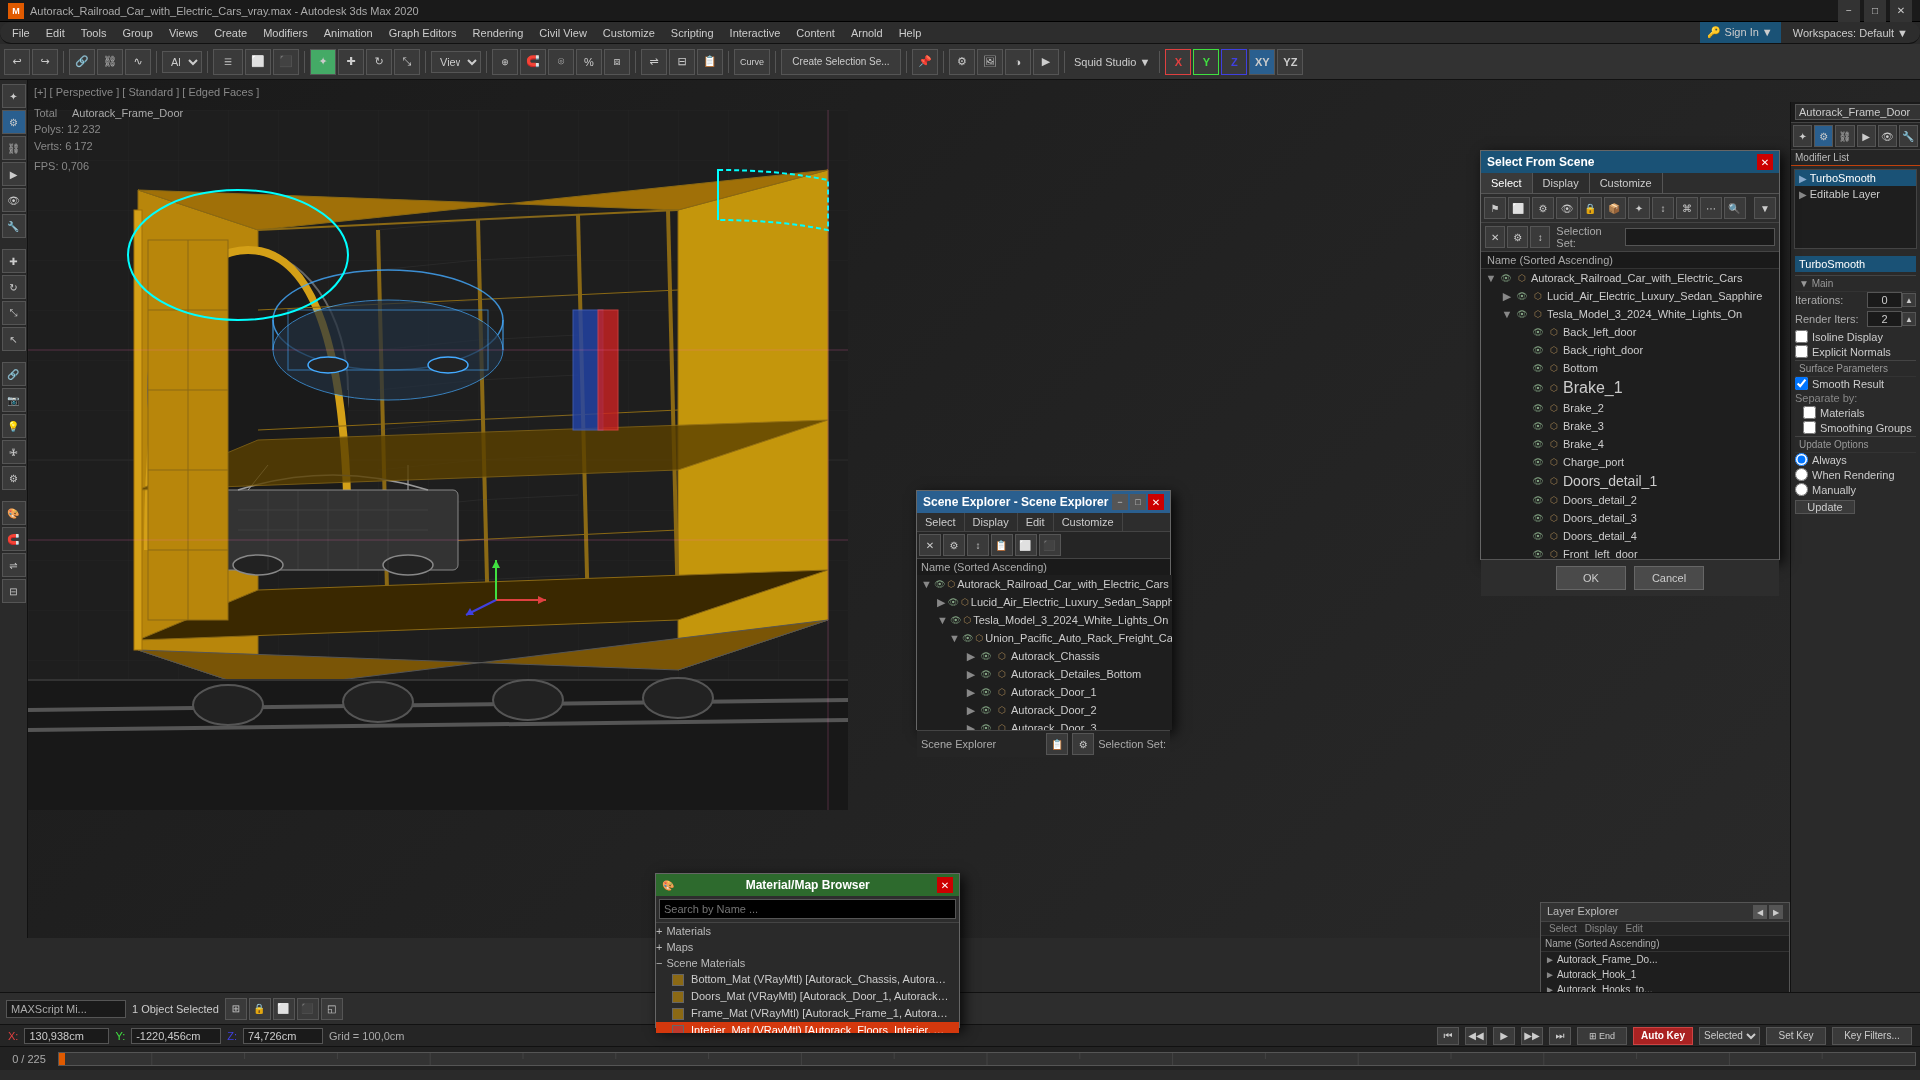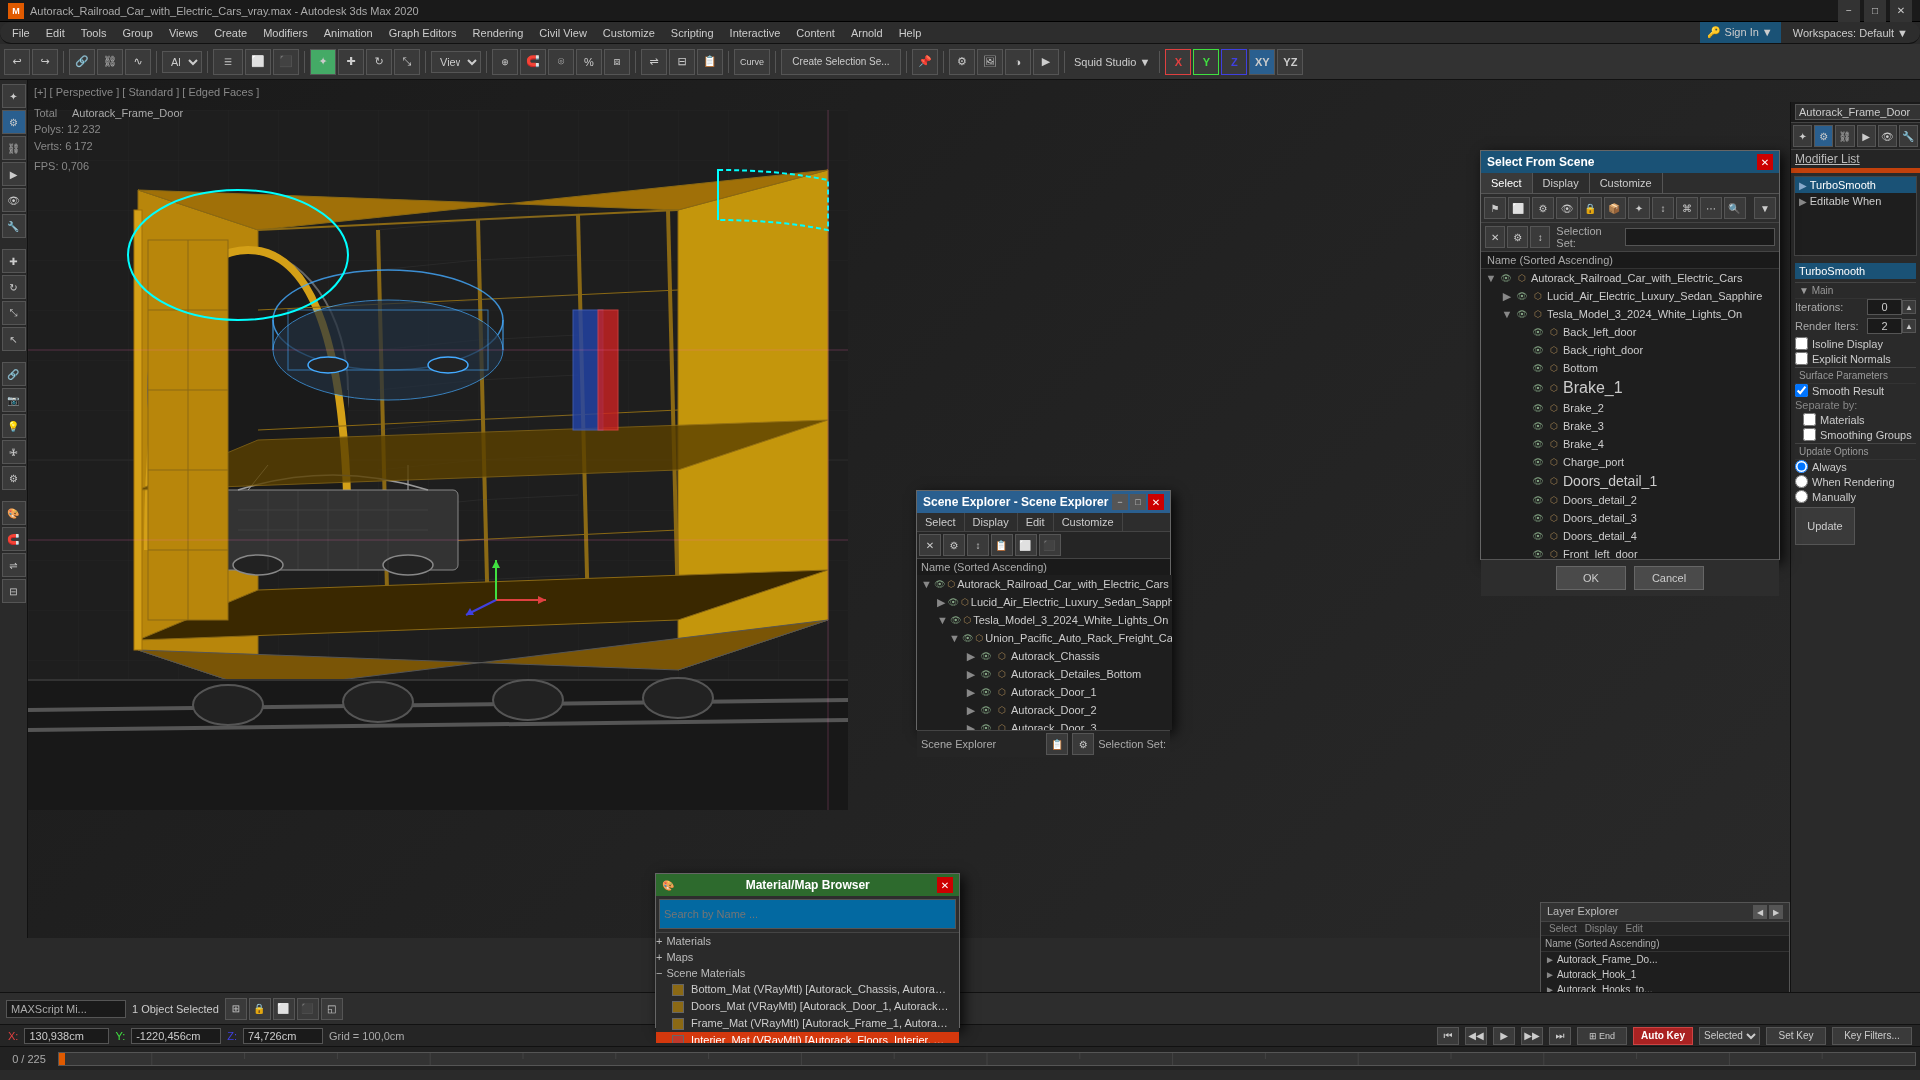--- a/index.html
+++ b/index.html
@@ -292,22 +292,22 @@
     #material-browser .modal-title-bar {
       background: #2d6a2d;
     }
     .mb-search {
       padding: 3px;
       background: #2d2d2d;
       border-bottom: 1px solid #444;
     }
     .mb-search-input {
       width: 100%;
-      height: 30px;
-      background: #0369a1;
+      height: 20px;
+      background: #000000;
       border: 1px solid #555;
       color: #ccc;
       padding: 0 4px;
       font-size: 11px;
     }
     .mb-section-header {
       display: flex;
       align-items: center;
       cursor: pointer;
       padding: 2px 0;
@@ -424,26 +424,25 @@
     .mp-icon-btn {
       width: 22px; height: 22px;
       background: #3a3a3a;
       border: 1px solid #555;
       color: #ccc;
       cursor: pointer;
       display: flex; align-items: center; justify-content: center;
       font-size: 10px;
     }
     .mp-section {
-      font-size: 12px;
+      font-size: 10px;
       padding: 2px 4px;
       background: #252525;
       color: #bbb;
-      border-bottom: 5px solid #c2410c;
-      text-decoration: underline;
+      border-bottom: 1px solid #c2410c;
     }
     .mp-modifier-list {
       background: #1e1e1e;
       border: 1px solid #444;
       margin: 3px;
       overflow-y: auto;
     }
     .mp-modifier-item {
       padding: 2px 4px;
       font-size: 11px;
@@ -970,21 +969,21 @@
     <div class="mp-section">
       Modifier List
     </div>
     <div class="mp-modifier-list" style="height:80px; overflow-y:auto;">
       <div class="mp-modifier-item active">
         <span style="color:#8ac; font-size:10px;">▶</span>
         <span>TurboSmooth</span>
       </div>
       <div class="mp-modifier-item">
         <span style="color:#888; font-size:10px;">▶</span>
-        <span>Editable When</span>
+        <span>Editable Layer</span>
       </div>
     </div>
 
     <div class="ts-props">
       <div style="background:#1a5276; padding:2px 4px; font-size:11px; color:#fff; margin-bottom:3px;">TurboSmooth</div>
       <div class="ts-section-bar">▼ Main</div>
       <div class="ts-row">
         <span class="ts-label">Iterations:</span>
         <input class="ts-input" type="text" value="0" style="">
         <button style="width:14px; height:14px; background:#3a3a3a; border:1px solid #555; color:#ccc; cursor:pointer; font-size:8px;">▲</button>
@@ -1023,21 +1022,21 @@
       </div>
       <div class="ts-check-row">
         <input type="radio" name="update" style="margin-right: 4px;">
         <span>When Rendering</span>
       </div>
       <div class="ts-check-row">
         <input type="radio" name="update" style="margin-right: 4px;">
         <span>Manually</span>
       </div>
       <div style="margin-top:4px;">
-        <button style="width:60px; height:38px; background:#3a3a3a; border:1px solid #555; color:#ccc; cursor:pointer; font-size:11px;">Update</button>
+        <button style="width:60px; height:14px; background:#3a3a3a; border:1px solid #555; color:#ccc; cursor:pointer; font-size:11px;">Update</button>
       </div>
     </div>
   </div>
 
 </div>
 
 <div class="modal-dialog" id="scene-explorer" style="top:490px; left:916px;">
   <div class="modal-title-bar">
     <span class="modal-title">Scene Explorer - Scene Explorer</span>
     <div style="display:flex; gap:2px;">

